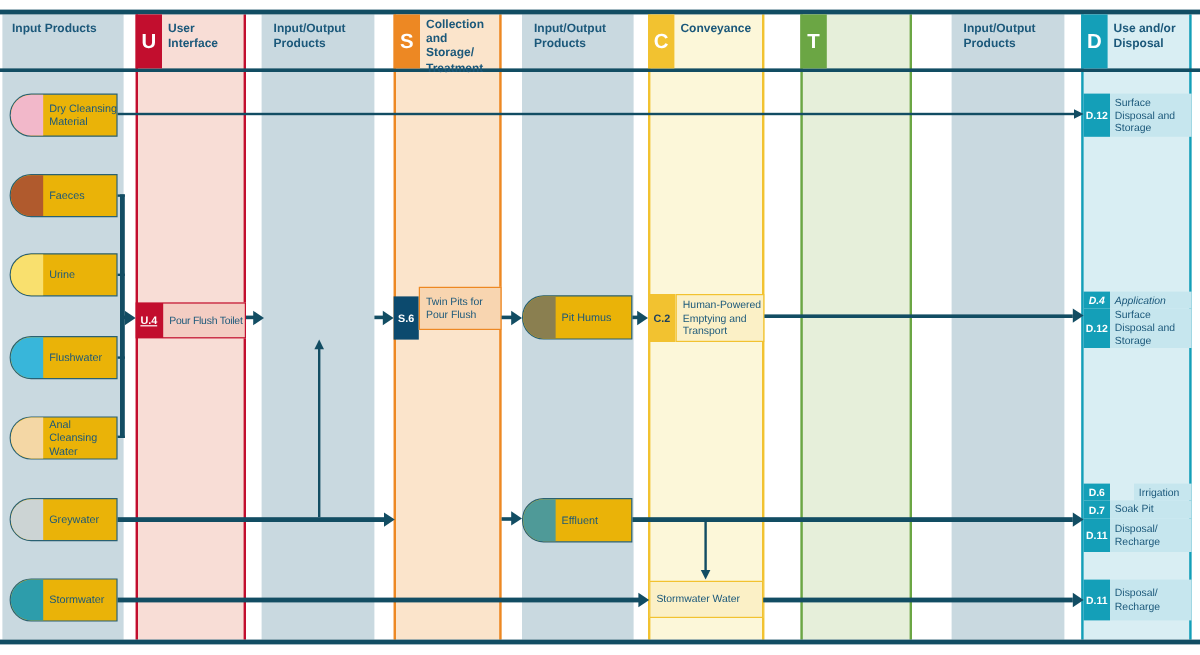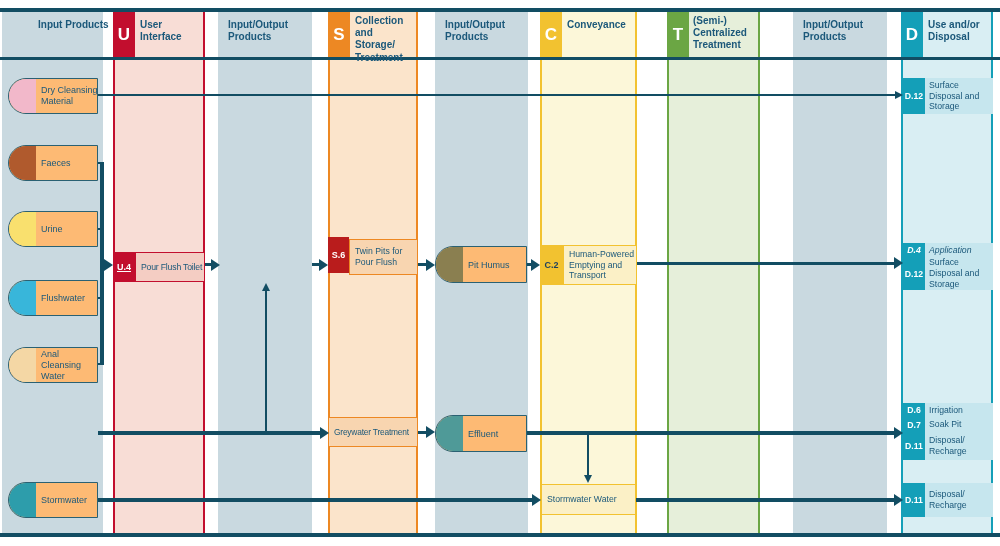--- a/index.html
+++ b/index.html
@@ -16,21 +16,21 @@
 
   .topline, .headline, .botline { position:absolute; left:0; width:1000px; background:#124d63; }
   .topline { top:8px; height:4px; }
   .headline { top:57px; height:3px; }
   .botline { top:533px; height:4px; }
 
   .hletter { position:absolute; top:12px; width:22px; height:45px; color:#fff;
              font-weight:bold; font-size:17px; display:flex; align-items:center; justify-content:center; }
   .hlabel { position:absolute; top:19px; color:#1b587a; font-weight:bold; font-size:10px; line-height:1.22; }
 
-  .pbox { position:absolute; background:#fdba74; border:1.5px solid #2a6173; border-radius:18px 0 0 18px; }
+  .pbox { position:absolute; background:#eab308; border:1.5px solid #2a6173; border-radius:18px 0 0 18px; }
   .half { position:absolute; left:0; top:0; bottom:0; width:27px; border-radius:17px 0 0 17px; }
   .plabel { position:absolute; left:32px; top:50%; transform:translateY(-50%); width:58px;
             font-size:9px; color:#1b587a; line-height:1.2; }
 
   .badge { position:absolute; background:#149fb8; color:#fff; font-weight:bold; font-size:9px;
            display:flex; align-items:center; justify-content:center; }
   .procbox { position:absolute; color:#1b587a; font-size:8.7px; line-height:1.22;
              display:flex; align-items:center; padding-left:5px; }
   .b-u { background:#f4cdc3; border:1px solid #c20e2e; }
   .b-s { background:#f8d5b0; border:1px solid #ed8823; }
@@ -71,27 +71,26 @@
   <div class="topline"></div>
   <div class="headline"></div>
   <div class="botline"></div>
 
   <div class="hletter" style="left:113px; background:#c20e2e;">U</div>
   <div class="hletter" style="left:328px; background:#ed8823;">S</div>
   <div class="hletter" style="left:540px; background:#f2c230;">C</div>
   <div class="hletter" style="left:667px; background:#6ba644;">T</div>
   <div class="hletter" style="left:901px; background:#149fb8;">D</div>
 
-  <div class="hlabel" style="left:10px;  width:80px;margin-left:28px;">Input Products</div>
+  <div class="hlabel" style="left:10px;  width:80px;">Input Products</div>
   <div class="hlabel" style="left:140px; width:64px;">User Interface</div>
   <div class="hlabel" style="left:228px; width:80px;">Input/Output Products</div>
   <div class="hlabel" style="left:355px; width:60px; top:15px;">Collection and Storage/ Treatment</div>
   <div class="hlabel" style="left:445px; width:80px;">Input/Output Products</div>
   <div class="hlabel" style="left:567px; width:68px;">Conveyance</div>
-  <div class="hlabel" style="left:693px; width:64px; top:15px;">(Semi-) Centralized Treatment</div>
   <div class="hlabel" style="left:803px; width:80px;">Input/Output Products</div>
   <div class="hlabel" style="left:928px; width:62px;">Use and/or Disposal</div>
 
   <div class="pbox" style="left:8px; top:78px;  width:90px; height:36px;">
     <div class="half" style="background-color: rgb(242, 184, 202);"></div>
     <div class="plabel">Dry Cleansing Material</div>
   </div>
   <div class="pbox" style="left:8px; top:145px; width:90px; height:36px;">
     <div class="half" style="background-color: rgb(176, 90, 45);"></div>
     <div class="plabel">Faeces</div>
@@ -101,41 +100,44 @@
     <div class="plabel">Urine</div>
   </div>
   <div class="pbox" style="left:8px; top:280px; width:90px; height:36px;">
     <div class="half" style="background-color: rgb(56, 182, 218);"></div>
     <div class="plabel">Flushwater</div>
   </div>
   <div class="pbox" style="left:8px; top:347px; width:90px; height:36px;">
     <div class="half" style="background-color: rgb(244, 215, 165);"></div>
     <div class="plabel">Anal Cleansing Water</div>
   </div>
+  <div class="pbox" style="left:8px; top:415px; width:90px; height:36px;">
+    <div class="half" style="background-color: rgb(204, 212, 212);"></div>
+    <div class="plabel">Greywater</div>
+  </div>
   <div class="pbox" style="left:8px; top:482px; width:90px; height:36px;">
     <div class="half" style="background-color: rgb(45, 157, 171);"></div>
     <div class="plabel">Stormwater</div>
   </div>
 
   <div class="badge" style="left:113px; top:252px; width:22px; height:30px; background:#c20e2e;text-decoration:underline;">U.4</div>
   <div class="procbox b-u" style="left:135px; top:252px; width:70px; height:30px; white-space:nowrap; letter-spacing:-0.2px;">Pour Flush Toilet</div>
 
 
-  <div class="badge" style="left:328px; top:237px; width:21px; height:36px; background:#b91c1c;">S.6</div>
+  <div class="badge" style="left:328px; top:247px; width:21px; height:36px; background:#0c4a6e;">S.6</div>
   <div class="procbox b-s" style="left:349px; top:239px; width:69px; height:36px;">Twin Pits for Pour Flush</div>
 
   <div class="pbox" style="left:435px; top:246px; width:92px; height:37px;">
     <div class="half" style="background-color: rgb(138, 127, 80);"></div>
     <div class="plabel">Pit Humus</div>
   </div>
 
   <div class="badge" style="left:540px; top:245px; width:23px; height:40px; background:#f2c230; color:#1b3f5e;">C.2</div>
   <div class="procbox b-c" style="left:563px; top:245px; width:74px; height:40px;">Human-Powered Emptying and Transport</div>
 
-  <div class="procbox b-s" style="left:328px; top:417px; width:90px; height:30px; font-size:8.4px; letter-spacing:-0.2px; white-space:nowrap;">Greywater Treatment</div>
 
   <div class="pbox" style="left:435px; top:415px; width:92px; height:37px;">
     <div class="half" style="background-color: rgb(79, 154, 152);"></div>
     <div class="plabel">Effluent</div>
   </div>
 
   <div class="procbox b-c" style="left:541px; top:484px; width:95px; height:31px; white-space:nowrap;">Stormwater Water</div>
 
   <div class="dgroup" style="top:78px;">
     <div class="drow" style="height:36px;">
@@ -149,21 +151,21 @@
       <div class="dcode">D.4</div>
       <div class="dlabel">Application</div>
     </div>
     <div class="drow" style="height:33px;">
       <div class="dcode">D.12</div>
       <div class="dlabel">Surface Disposal and Storage</div>
     </div>
   </div>
 
   <div class="dgroup" style="top:403px;">
-    <div class="drow" style="height:14px;">
+    <div class="drow" style="height:14px;gap:20px;">
       <div class="dcode">D.6</div>
       <div class="dlabel">Irrigation</div>
     </div>
     <div class="drow" style="height:15px;">
       <div class="dcode">D.7</div>
       <div class="dlabel">Soak Pit</div>
     </div>
     <div class="drow" style="height:28px;">
       <div class="dcode">D.11</div>
       <div class="dlabel">Disposal/ Recharge</div>

